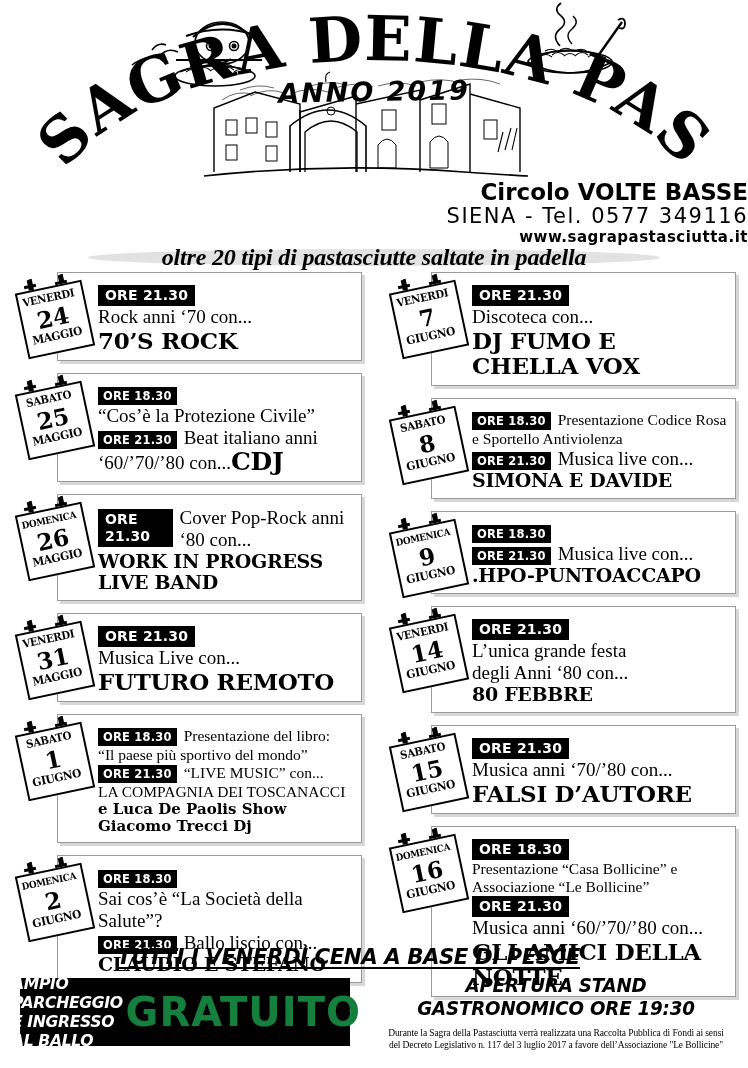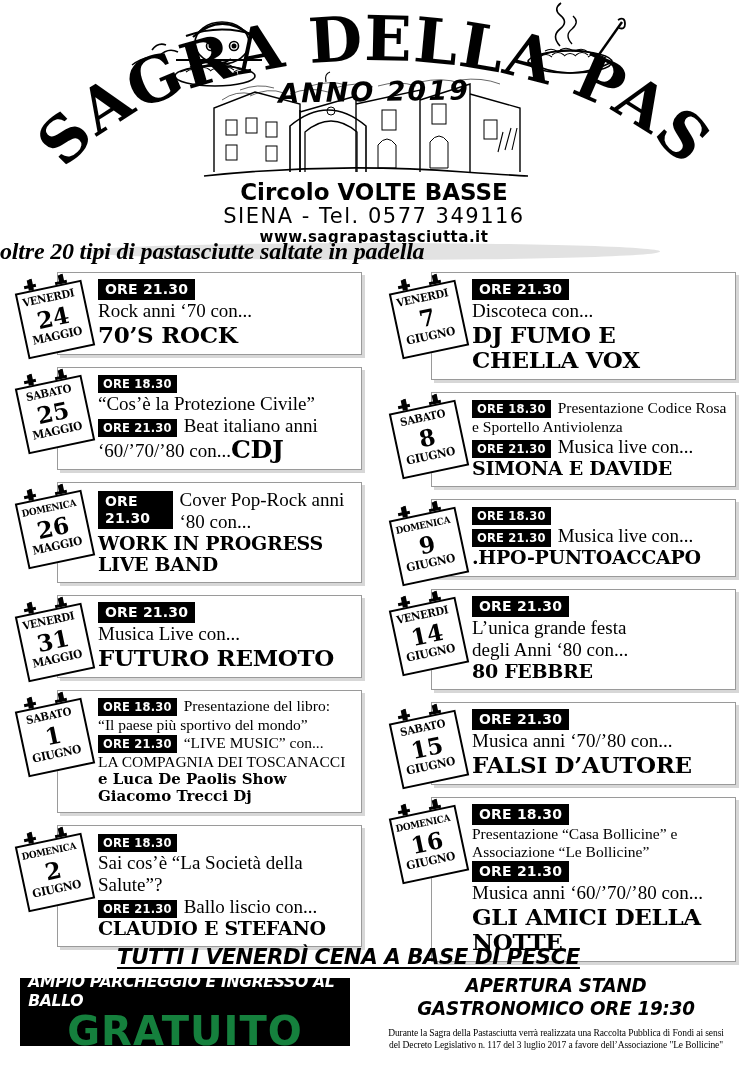--- a/index.html
+++ b/index.html
@@ -13,36 +13,36 @@
 
   .arcTitle{position:absolute;left:0;top:0;width:748px;height:200px;}
 
   .anno{
     position:absolute;left:0;right:0;top:76px;text-align:center;
     font-family:"DejaVu Sans",sans-serif;font-weight:bold;font-size:27px;
     letter-spacing:2px;font-style:italic;
     transform:rotate(-1deg);
   }
 
-  .venueBlock{position:absolute;left:0;right:0;top:180px;text-align:center;}
+  .venueBlock{position:absolute;left:0;right:0;top:180px;text-align:right;}
   .venue1{
     font-family:"DejaVu Sans",sans-serif;font-weight:bold;font-size:23px;
     letter-spacing:0px;line-height:25px;
   }
   .venue2{
     font-family:"DejaVu Sans",sans-serif;font-size:21px;font-weight:400;
     letter-spacing:1.5px;line-height:23px;
   }
   .venue3{
     font-family:"DejaVu Sans",sans-serif;font-size:15px;font-weight:700;
     letter-spacing:0.5px;line-height:18px;
   }
 
   .subBanner{
-    position:absolute;left:0;right:0;top:238px;text-align:left;height:26px;
+    position:absolute;left:0;right:0;top:244px;text-align:center;height:26px;
   }
   .subBanner .ellipse{
     position:absolute;left:50%;top:5px;transform:translateX(-50%);
     width:572px;height:17px;border-radius:50%;
     background:#e2e2e2;
   }
   .subBanner .txt{
     position:relative;
     font-family:"Liberation Serif",serif;font-style:italic;font-weight:bold;
     font-size:24px;letter-spacing:-0.2px;
@@ -52,21 +52,21 @@
   .grid{position:absolute;left:0;top:272px;width:748px;}
   .col{position:absolute;top:0;width:348px;}
   .colL{left:14px;}
   .colR{left:388px;}
 
   .event{position:relative;margin-bottom:12px;}
   .eventBox{
     margin-left:43px;border:1px solid #9a9a9a;background:#fff;
     box-shadow:3px 3px 0 #d7d7d7;
     min-height:78px;box-sizing:border-box;
-    padding:6px 6px 7px 40px;
+    padding:12px 6px 7px 40px;
   }
 
   
   .caltag{
     position:absolute;left:0;top:6px;width:82px;height:80px;z-index:5;
   }
   .caltag .sheet{
     position:absolute;left:7px;top:8px;width:64px;height:63px;
     border:2px solid #000;background:#fff;
     transform:rotate(-12deg);
@@ -123,21 +123,21 @@
   
   .footer{position:absolute;left:2px;top:944px;width:693px;}
   .fishLine{
     text-align:center;
     font-family:"DejaVu Sans",sans-serif;font-weight:bold;font-style:italic;
     font-size:22px;letter-spacing:-0.5px;
     text-decoration:underline;text-underline-offset:3px;
     transform:scaleX(0.97);
   }
   .fbox{position:absolute;left:18px;top:34px;width:330px;height:68px;background:#000;
-        display:flex;flex-direction:column;align-items:center;justify-content:center;}
+        display:flex;align-items:center;justify-content:center;}
   .fbox .l1{
     color:#fff;font-family:"DejaVu Sans",sans-serif;font-weight:bold;font-style:italic;
     font-size:16.5px;letter-spacing:-0.4px;transform:scaleX(0.95);line-height:19px;
   }
   .fbox .l2{
     color:#15803d;font-family:"DejaVu Sans",sans-serif;font-weight:bold;
     font-size:40px;letter-spacing:1px;line-height:42px;
   }
   .fright{position:absolute;left:370px;top:30px;width:368px;text-align:center;}
   .fright .a1{

